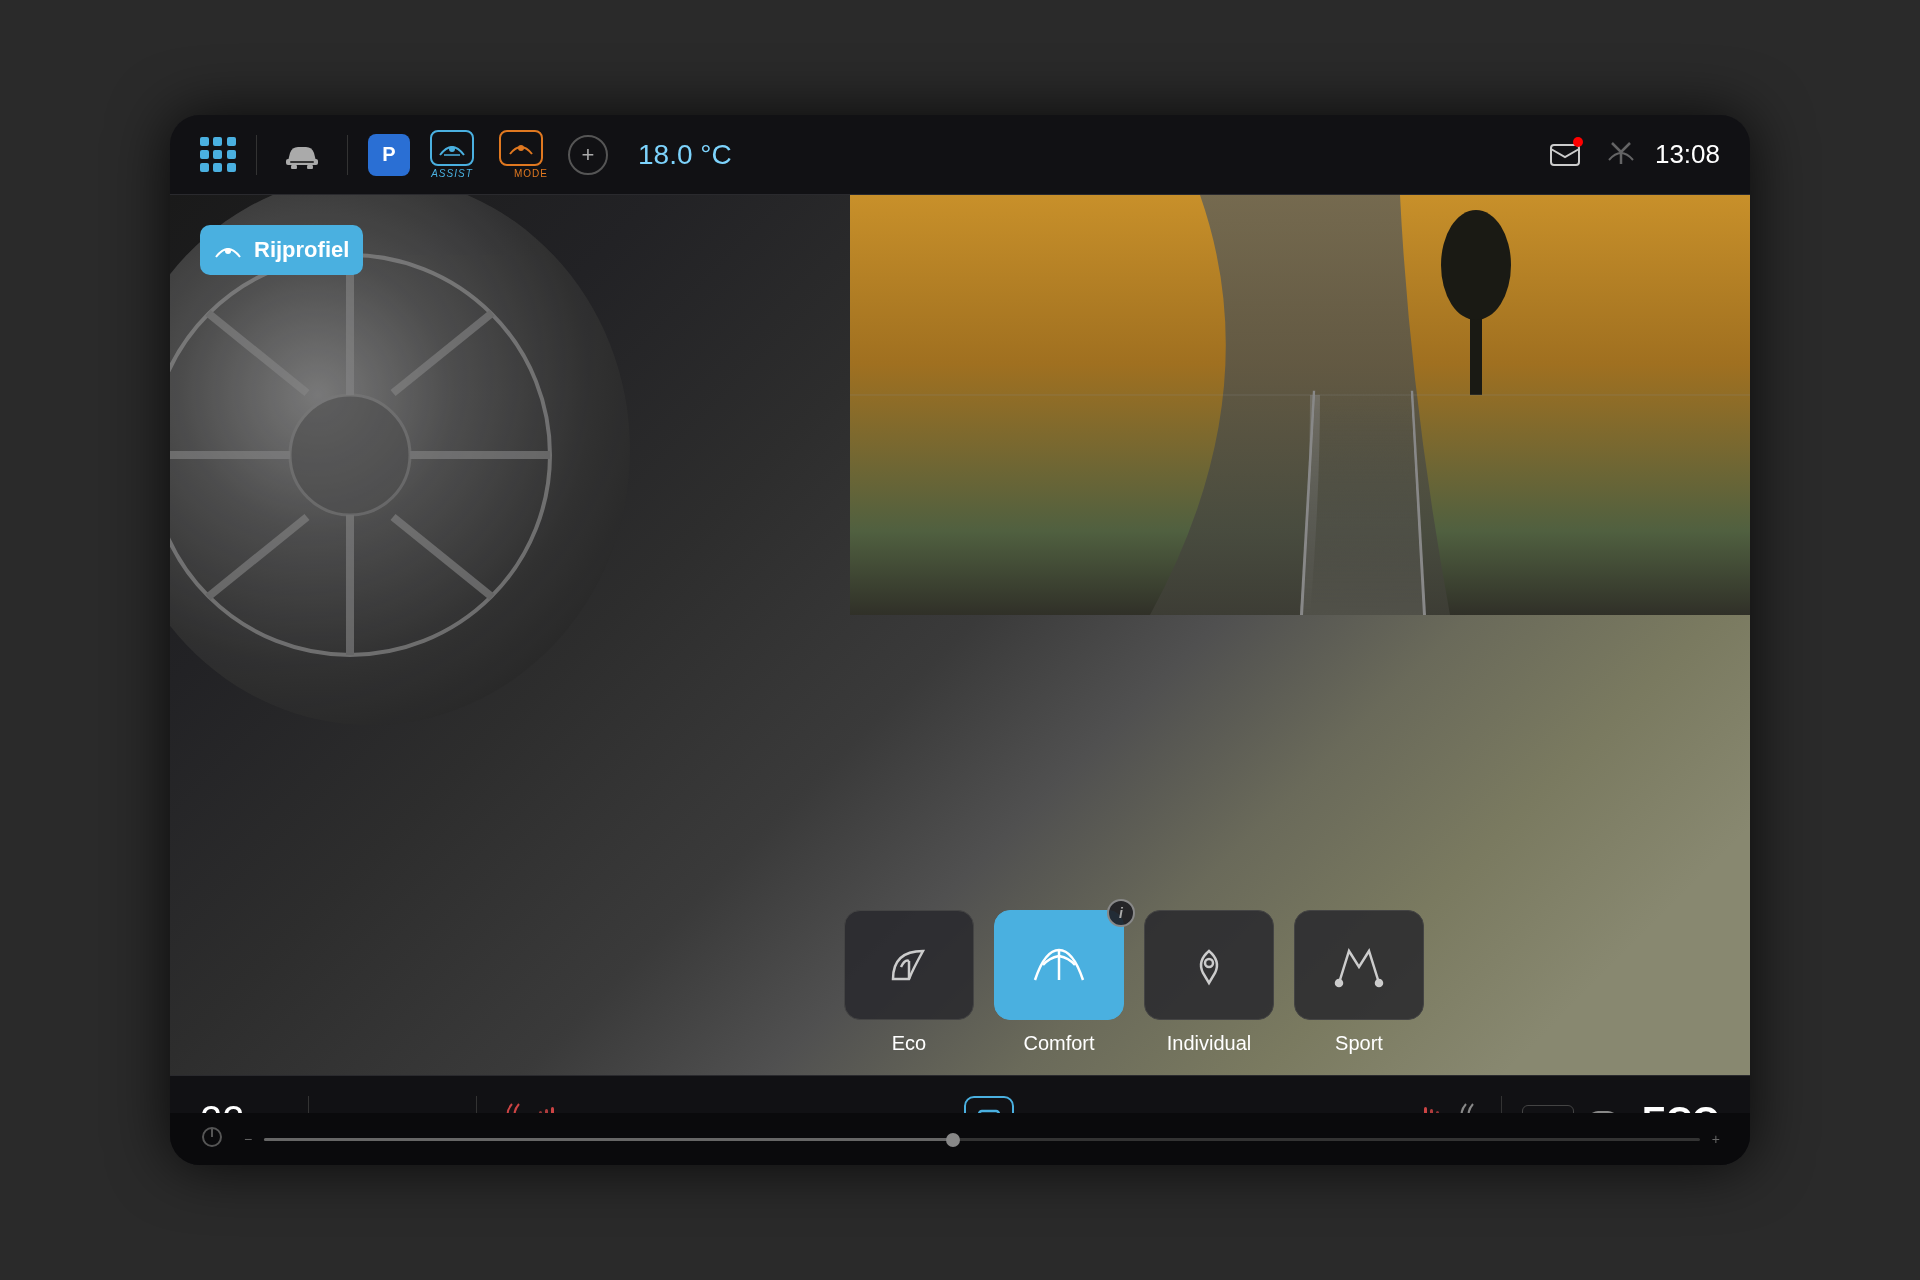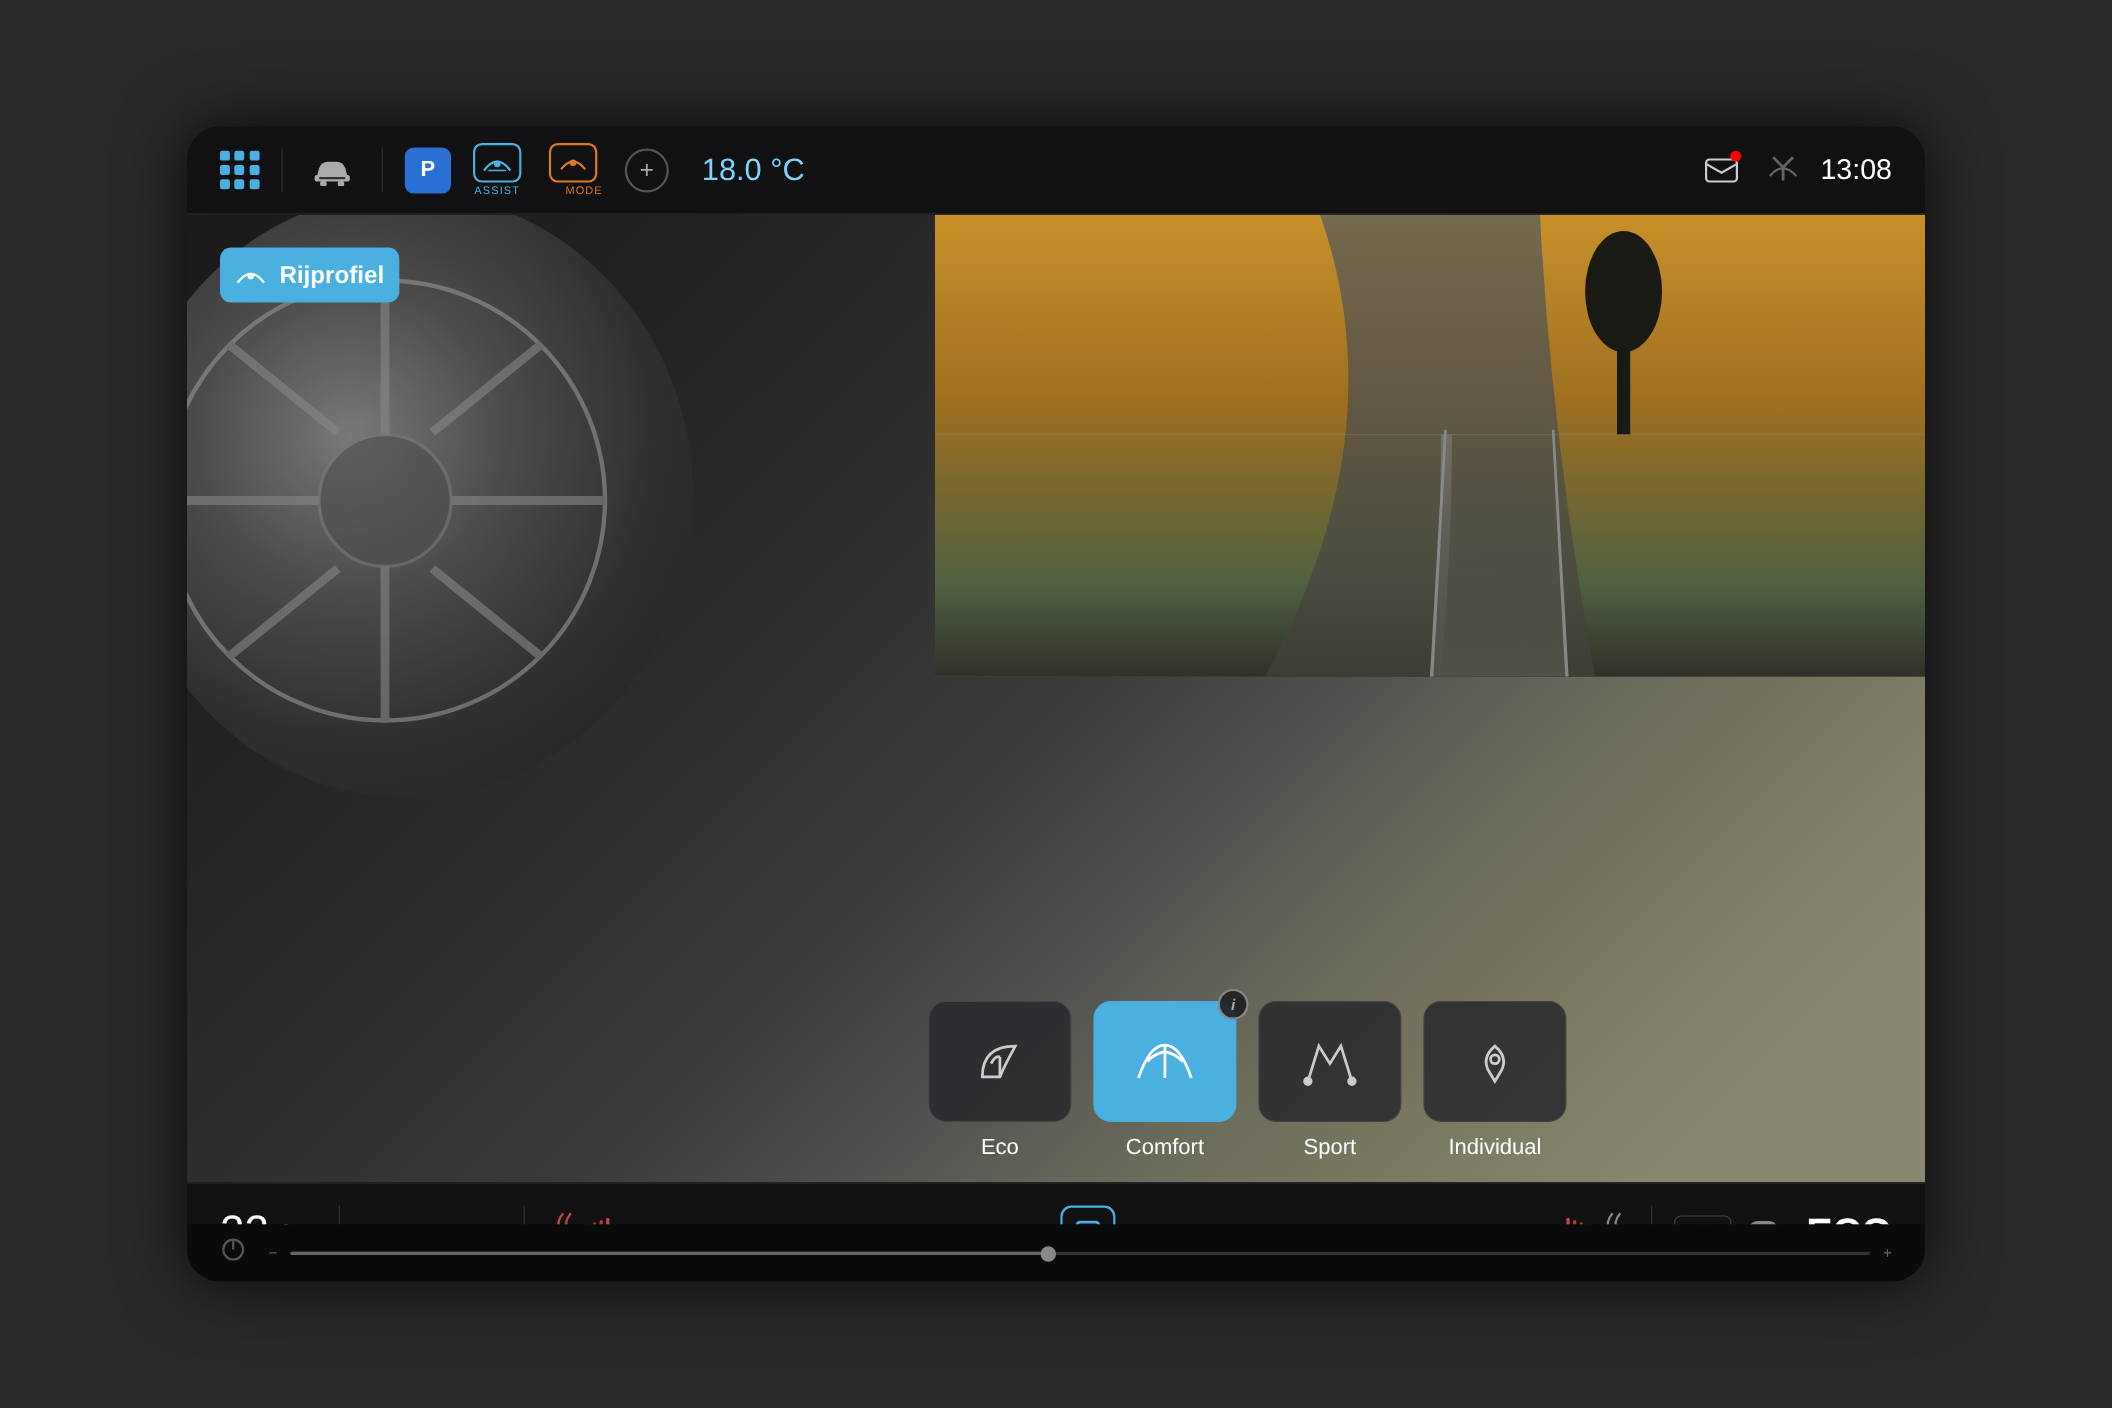--- a/index.html
+++ b/index.html
@@ -94,20 +94,21 @@
       display: flex;
       align-items: center;
       justify-content: center;
       color: #4ab0e0;
       font-size: 18px;
     }
     .assist-btn .label {
       font-size: 10px;
       color: #4ab0e0;
       letter-spacing: 1px;
+      font-style: italic;
     }
 
     .mode-btn {
       display: flex;
       flex-direction: column;
       align-items: center;
       gap: 2px;
     }
     .mode-btn .icon-circle {
       width: 44px;
@@ -605,38 +606,38 @@
             <line x1="28" y1="10" x2="28" y2="40" stroke="white"></line>
             <path d="M12 25 Q18 18 28 16 Q38 18 44 25" stroke="white" fill="none"></path>
           </svg>
         </div>
         <span class="card-label">Comfort</span>
       </div>
 
       <div class="mode-card">
         <div class="card-icon">
           <svg width="52" height="48" viewBox="0 0 52 48" fill="none" stroke="#ccc" stroke-width="2.5">
+            <path d="M26 10 Q38 20 32 32 Q26 42 26 42 Q26 42 20 32 Q14 20 26 10Z" stroke="#ccc" fill="none"></path>
+            <circle cx="26" cy="22" r="4" stroke="#ccc" fill="none"></circle>
+          </svg>
+        </div>
+        <span class="card-label">Individual</span>
+      </div>
+
+      <div class="mode-card">
+        <div class="card-icon">
+          <svg width="52" height="48" viewBox="0 0 52 48" fill="none" stroke="#ccc" stroke-width="2.5">
             <path d="M6 42 L16 10 L26 26 L36 10 L46 42" stroke="#ccc" fill="none"></path>
             <circle cx="6" cy="42" r="3" fill="#ccc"></circle>
             <circle cx="46" cy="42" r="3" fill="#ccc"></circle>
           </svg>
         </div>
         <span class="card-label">Sport</span>
       </div>
 
-      <div class="mode-card">
-        <div class="card-icon">
-          <svg width="52" height="48" viewBox="0 0 52 48" fill="none" stroke="#ccc" stroke-width="2.5">
-            <path d="M26 10 Q38 20 32 32 Q26 42 26 42 Q26 42 20 32 Q14 20 26 10Z" stroke="#ccc" fill="none"></path>
-            <circle cx="26" cy="22" r="4" stroke="#ccc" fill="none"></circle>
-          </svg>
-        </div>
-        <span class="card-label">Individual</span>
-      </div>
-
     </div>
 
   </div>
 
   <div class="climate-bar">
 
     <div class="temp-section">
       <span class="big-temp">
         <span>22</span><span class="decimal">.0</span>
       </span>

